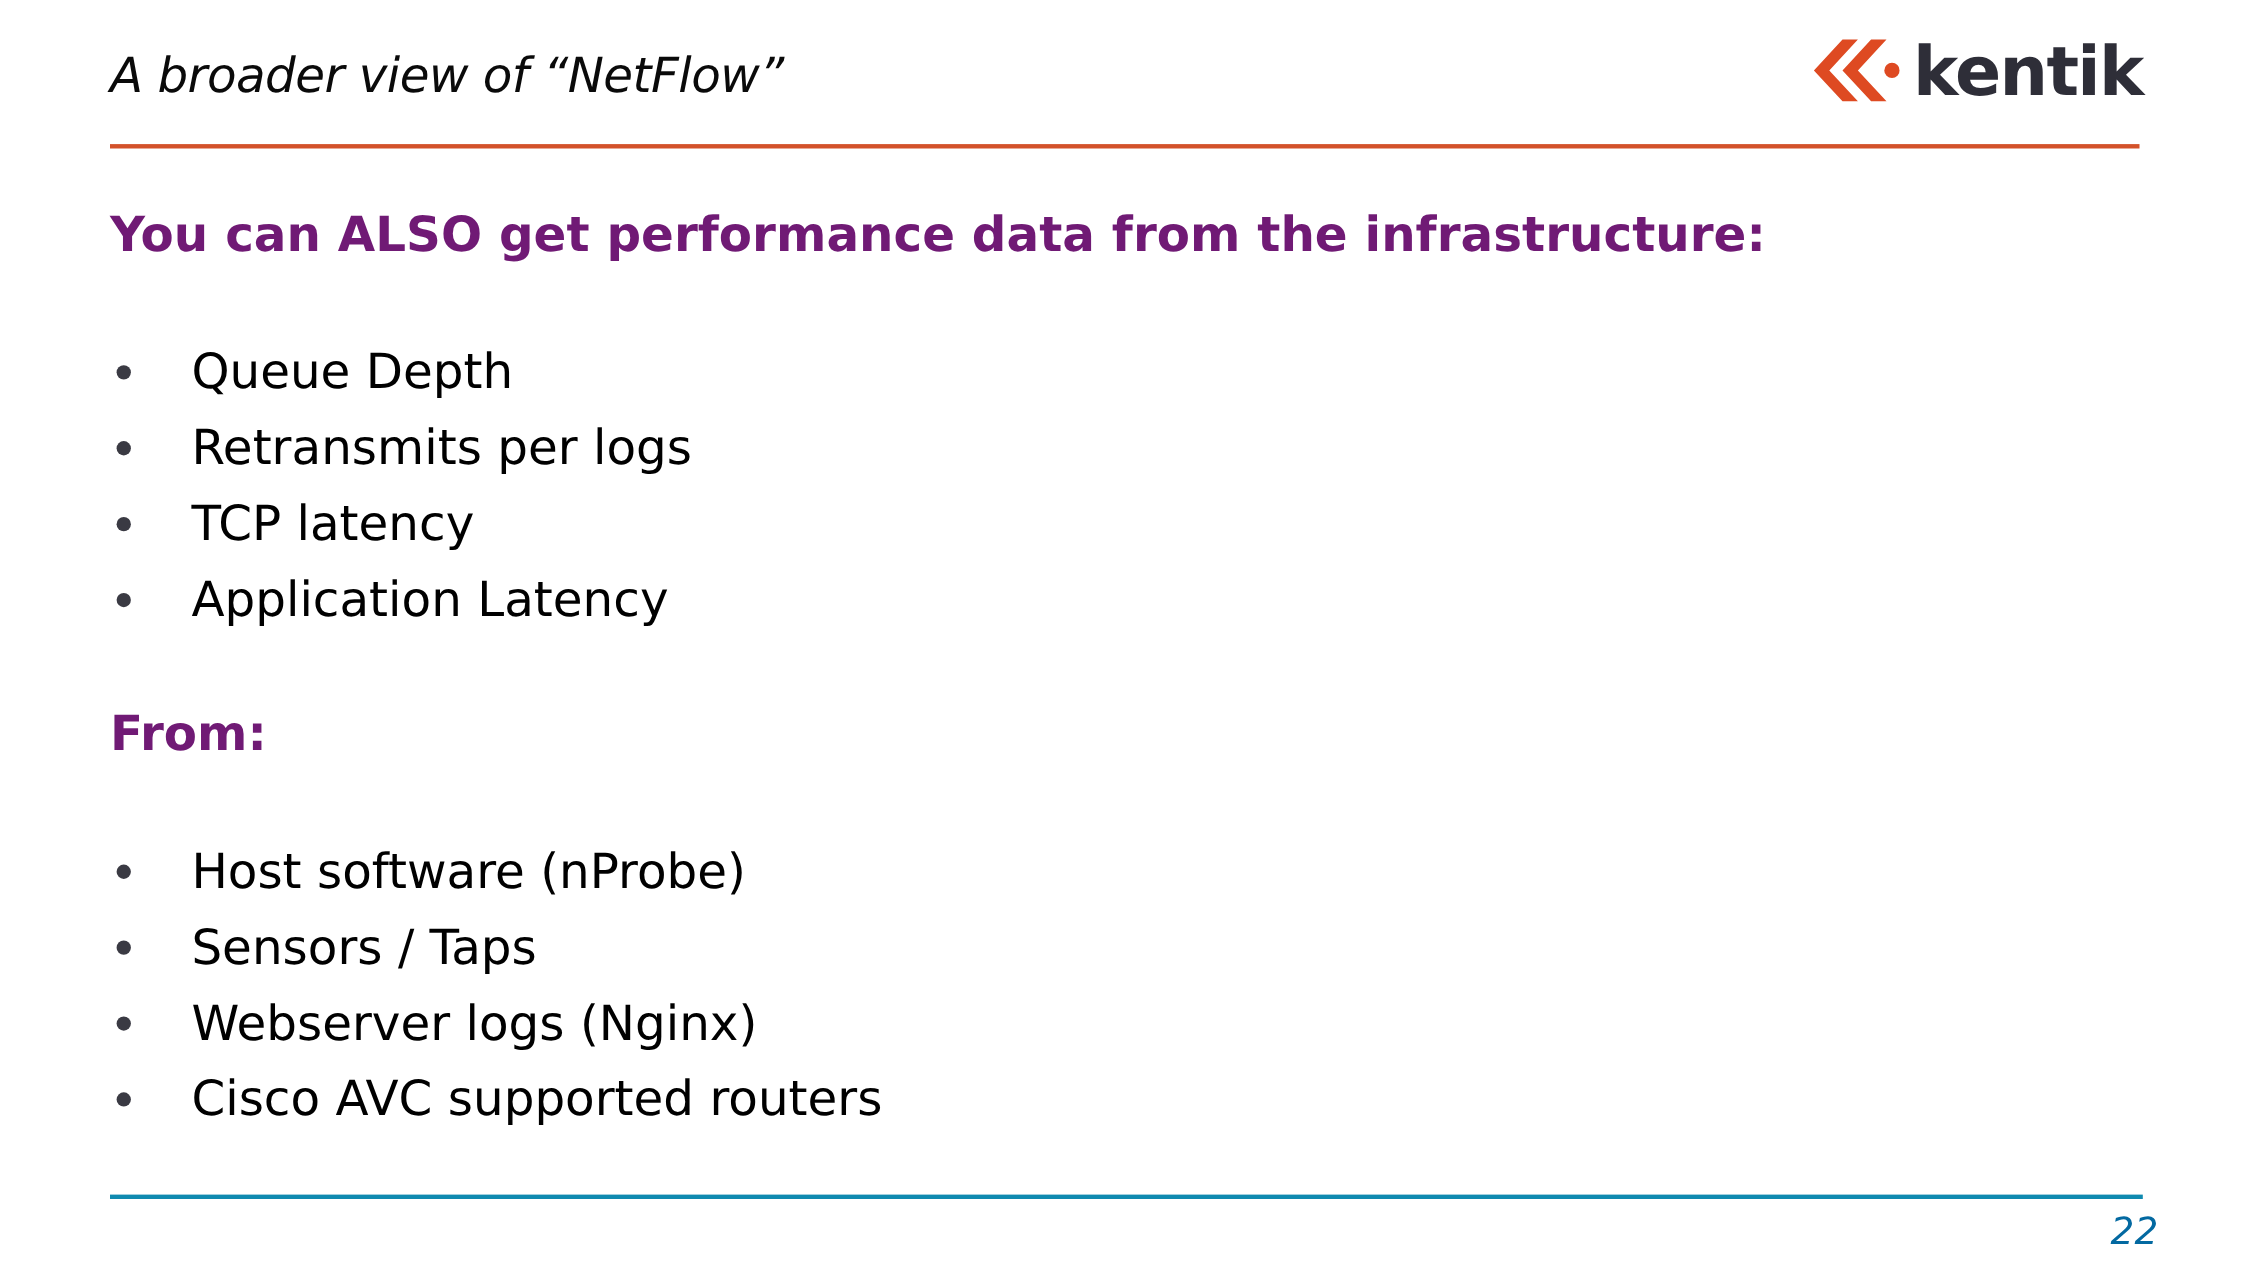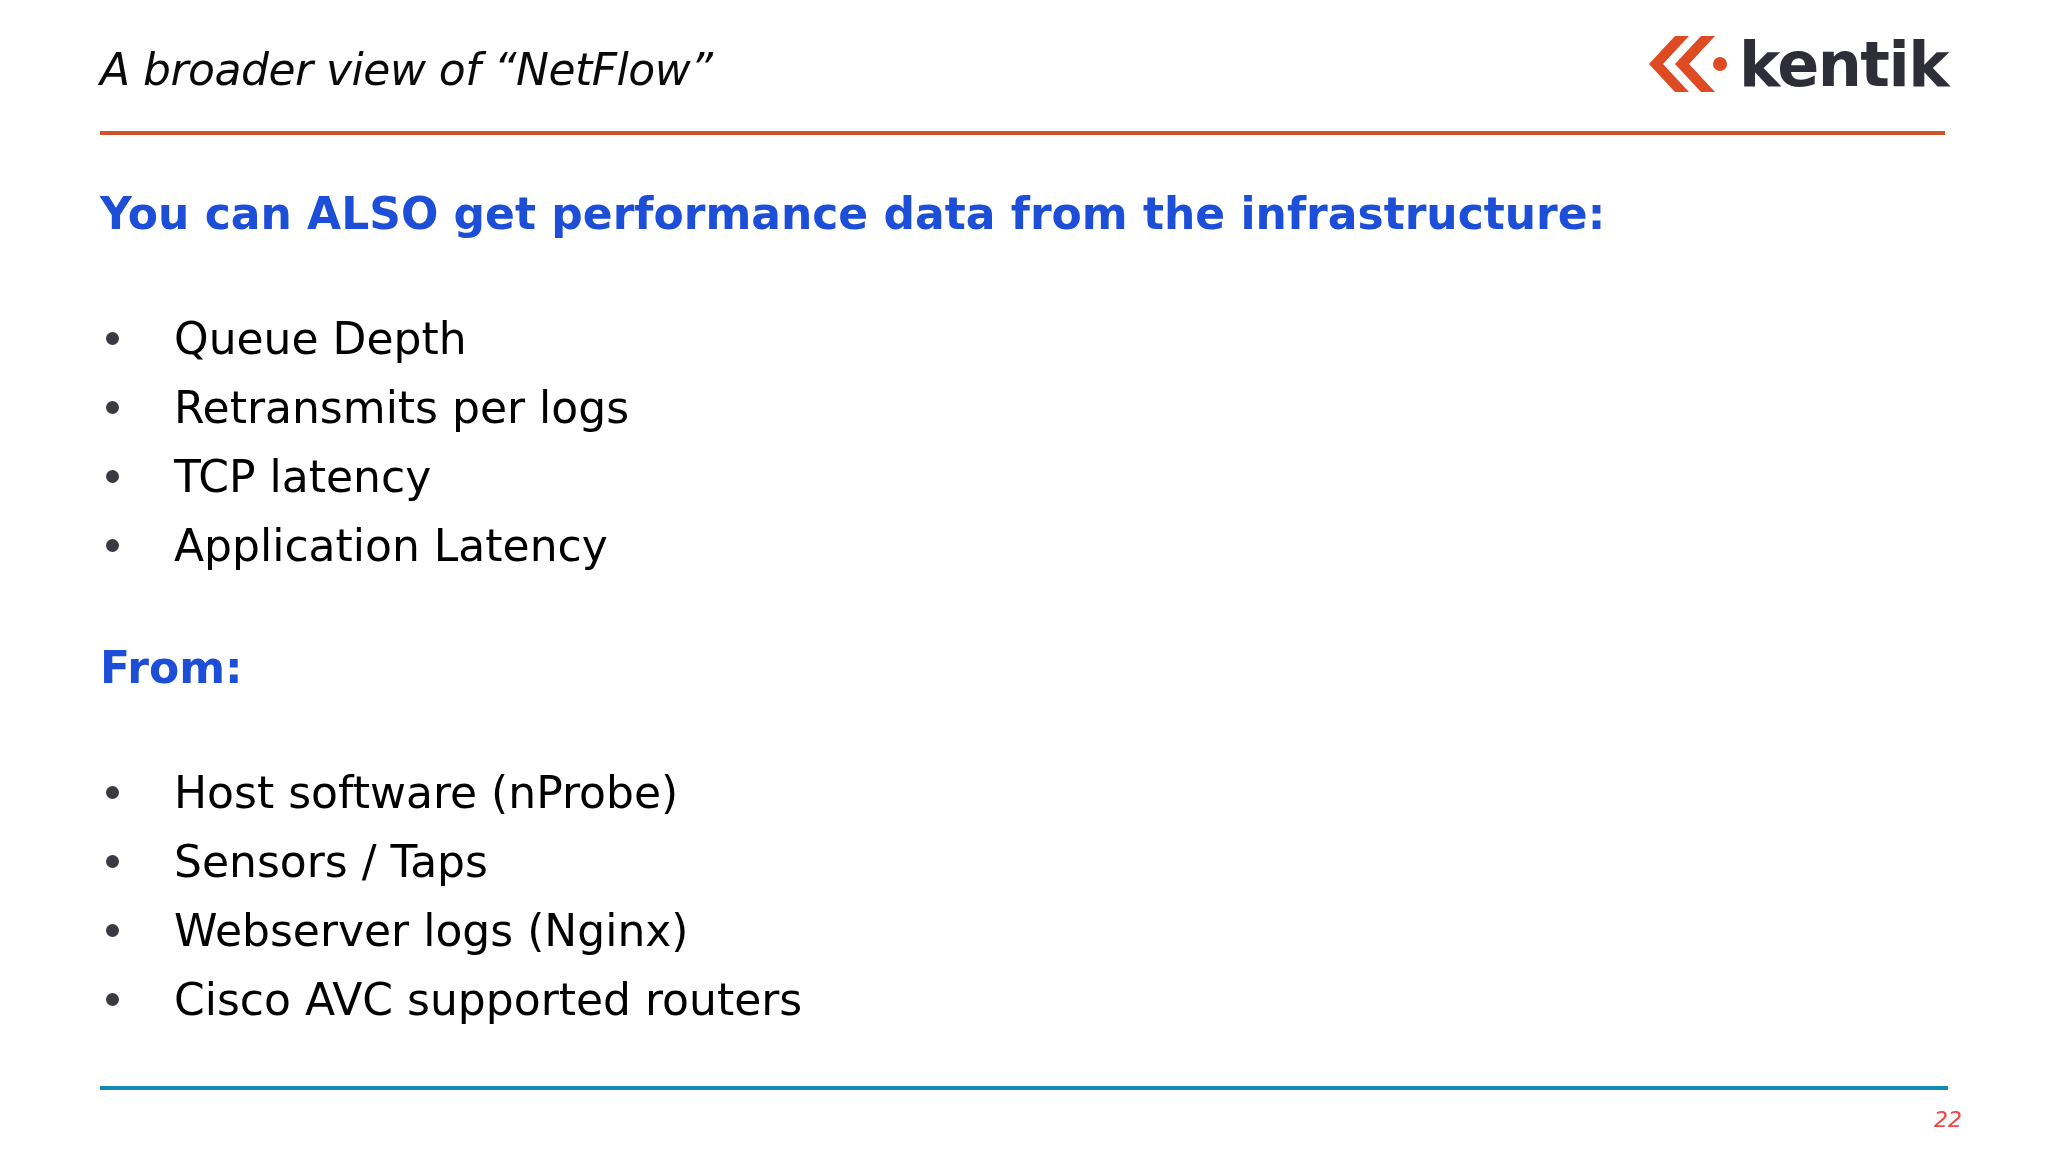--- a/index.html
+++ b/index.html
@@ -69,21 +69,21 @@
     position: absolute;
     left: 100px;
     top: 186px;
     width: 1800px;
   }
   .lead {
     font-family: "DejaVu Sans", sans-serif;
     font-weight: 700;
     font-size: 44px;
     line-height: 56px;
-    color: #1d4ed8;
+    color: #701a75;
     margin: 0;
     white-space: nowrap;
   }
   .spacer-lg { height: 62px; }
   .spacer-md { height: 60px; }
 
   ul.bullets {
     list-style: none;
     margin: 0;
     padding: 0;
@@ -120,23 +120,23 @@
   .page-number {
     position: absolute;
     left: 0;
     right: 0;
     top: 1105px;
     text-align: right;
     padding-right: 86px;
     font-family: "DejaVu Sans", sans-serif;
     font-style: italic;
     font-weight: 400;
-    font-size: 22px;
+    font-size: 34px;
     line-height: 30px;
-    color: #ef4444;
+    color: #0369a1;
   }
 </style>
 </head>
 <body>
 
 <div class="slide">
 
   <div class="slide-title">A broader view of “NetFlow”</div>
 
   <div class="title-rule"></div>

